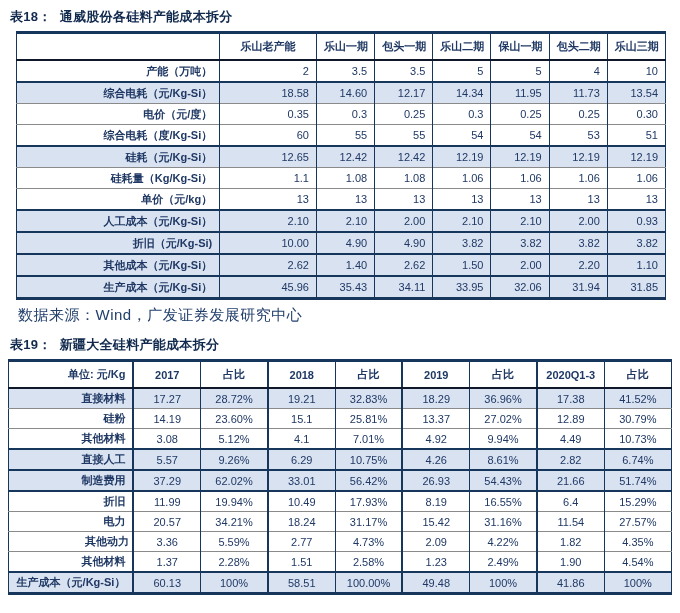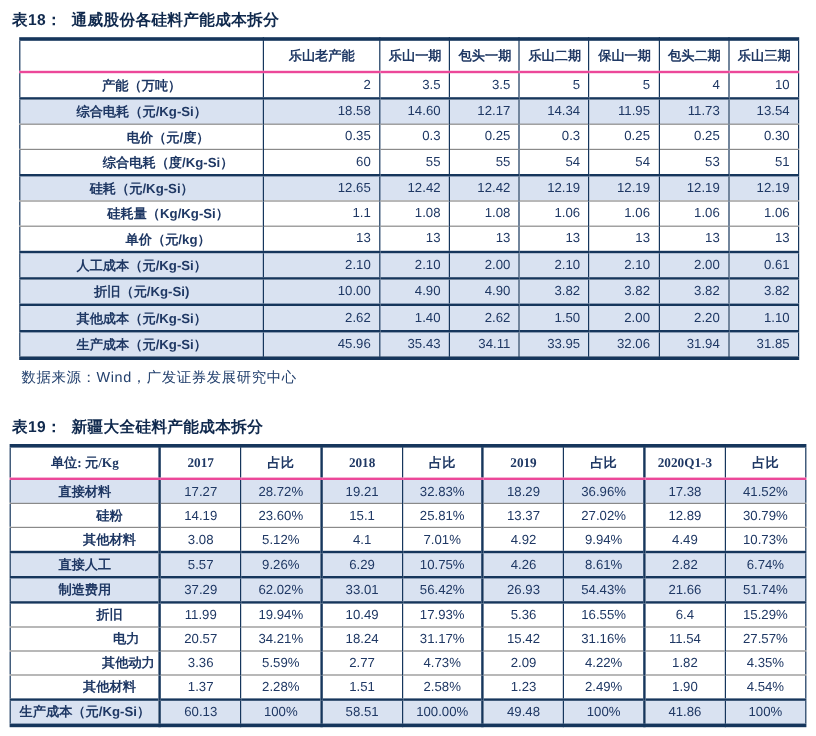--- a/index.html
+++ b/index.html
@@ -38,48 +38,47 @@
     padding: 0 7px;
     overflow: hidden;
     white-space: nowrap;
   }
   th:first-child, td:first-child { border-left: none; }
 
   th {
     height: 25px;
     font-weight: bold;
     text-align: center;
-    border-bottom: 2px solid #ec4899;
-    font-family: Liberation Serif, serif;
+    border-bottom: 2px solid #0f172a;
   }
   .t18 td { height: 20px; }
   .t19 td { height: 19px; }
 
-  th.lbl, td.lbl { text-align: center; font-weight: bold; margin-left: 48px; }
+  th.lbl, td.lbl { text-align: right; font-weight: bold; margin-left: 48px; }
   .t18 td.val { text-align: right; }
   .t19 td.val { text-align: center; }
 
   tr.shade td { background: #d9e2f1; }
   tr.t2 td { border-top: 2px solid #16365c; }
   tr.t1 td { border-top: 1px solid #8a8a8a; }
 
   .t18 .lv1 { padding-left: 51px; border-radius: 10px; }
   .t19 .lv1 { padding-left: 48px; }
   .t19 .lv2 { padding-left: 76px; }
 
   .t18 th:first-child { width: 29%; }
   .t18 th:nth-child(2) { width: 12.6%; }
   .t19 th:first-child { width: 16.5%; }
   .t19 tr > *:nth-child(even) { border-left-width: 2px; }
   .t19 tr > *:first-child { border-left: none; }
 
   .source {
-    font-size: 12px;
+    font-size: 15px;
     color: #23406d;
-    margin: 6px 0 24px 10px;
+    margin: 6px 0 11px 10px;
     letter-spacing: 0.5px;
   }
 </style>
 </head>
 <body>
 
 <div class="page">
 
   <div class="caption">
     <span class="tag">表18：</span><span>通威股份各硅料产能成本拆分</span>
@@ -170,21 +169,21 @@
           <td class="val">13</td>
         </tr>
         <tr class="shade t2">
           <td class="lbl lv0">人工成本（元/Kg-Si）</td>
           <td class="val">2.10</td>
           <td class="val">2.10</td>
           <td class="val">2.00</td>
           <td class="val">2.10</td>
           <td class="val">2.10</td>
           <td class="val">2.00</td>
-          <td class="val">0.61</td>
+          <td class="val">0.93</td>
         </tr>
         <tr class="shade t2">
           <td class="lbl lv0">折旧（元/Kg-Si)</td>
           <td class="val">10.00</td>
           <td class="val">4.90</td>
           <td class="val">4.90</td>
           <td class="val">3.82</td>
           <td class="val">3.82</td>
           <td class="val">3.82</td>
           <td class="val">3.82</td>
@@ -287,21 +286,21 @@
           <td class="val">54.43%</td>
           <td class="val">21.66</td>
           <td class="val">51.74%</td>
         </tr>
         <tr class="t2">
           <td class="lbl lv1">折旧</td>
           <td class="val">11.99</td>
           <td class="val">19.94%</td>
           <td class="val">10.49</td>
           <td class="val">17.93%</td>
-          <td class="val">5.36</td>
+          <td class="val">8.19</td>
           <td class="val">16.55%</td>
           <td class="val">6.4</td>
           <td class="val">15.29%</td>
         </tr>
         <tr class="t1">
           <td class="lbl lv2">电力</td>
           <td class="val">20.57</td>
           <td class="val">34.21%</td>
           <td class="val">18.24</td>
           <td class="val">31.17%</td>

